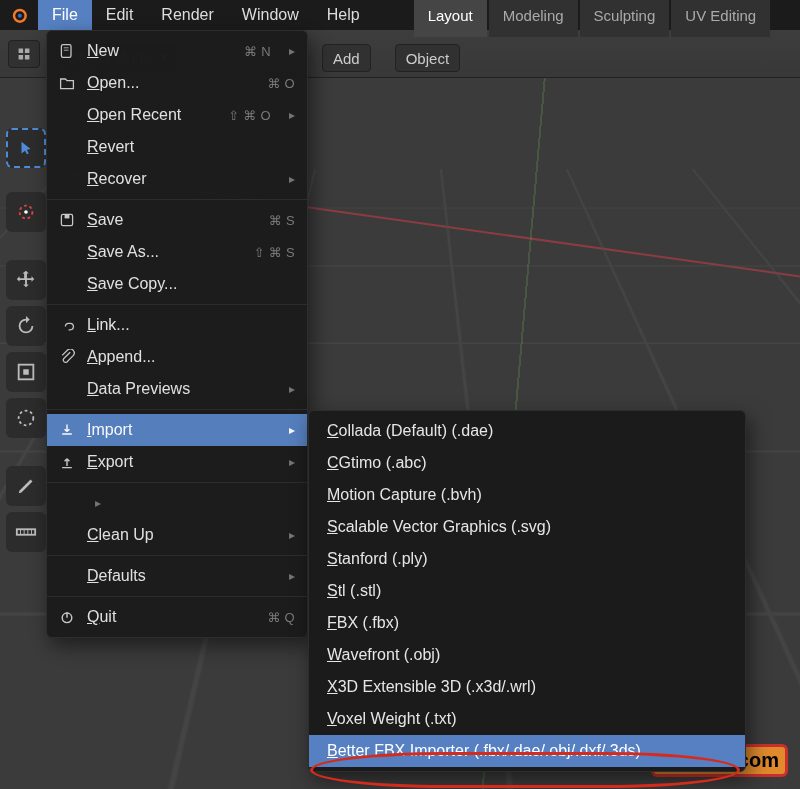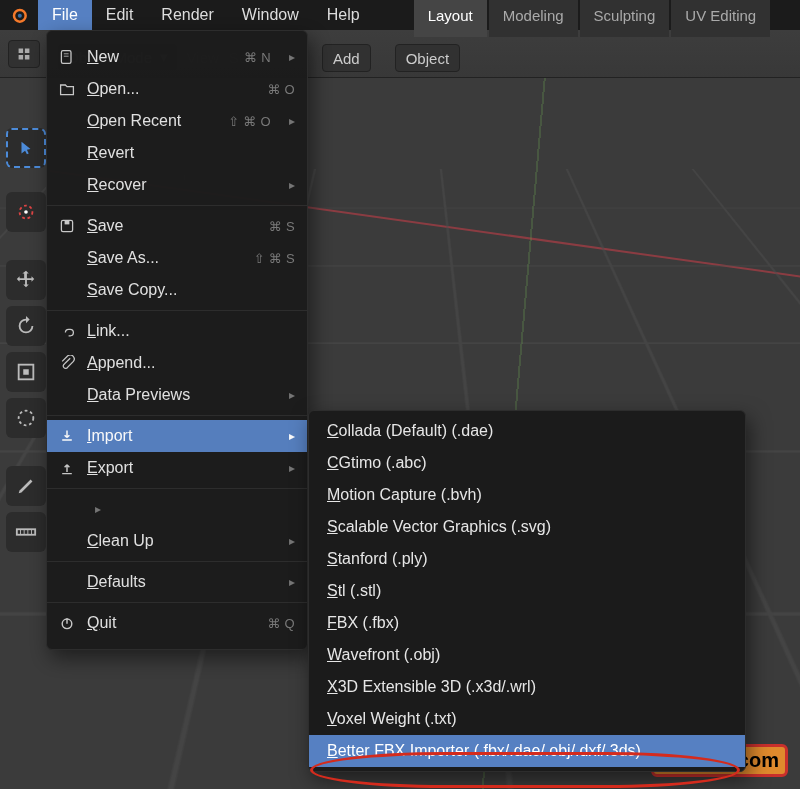--- a/index.html
+++ b/index.html
@@ -77,21 +77,21 @@
 
   .vp-corner-icons { position:absolute; left:6px; top:84px; width:40px; height:40px; border:2px dashed #4c8bd9; border-radius:6px; display:flex;align-items:center;justify-content:center; background:#2c2c2c; }
   .vp-corner-icons svg{width:18px;height:18px;}
 
   .perspective-label { position:absolute; left:70px; top:62px; color:#7a7a7a; font-size:15px; }
   .perspective-sub  { position:absolute; left:70px; top:88px; color:#7a7a7a; font-size:15px; }
 
   
   .menu {
     position:absolute; background:#1b1b1b; border:1px solid #2d2d2d; border-radius:6px;
-    box-shadow: 4px 8px 20px rgba(0,0,0,.5); padding:10px 0;
+    box-shadow: 4px 8px 20px rgba(0,0,0,.5); padding:4px 0;
   }
   .file-menu { left:46px; top:30px; width:262px; opacity:.97; }
   .mi {
     display:flex; align-items:center; height:32px; padding:0 12px 0 10px; gap:10px;
     color:#e6e6e6; font-size:16px; position:relative;
   }
   .mi.selected { background:#5680c2; color:#fff; }
   .mi .ic { width:20px; display:flex; align-items:center; justify-content:center; }
   .mi .ic svg { width:16px; height:16px; }
   .mi .lab { flex:1; text-align:left; }

